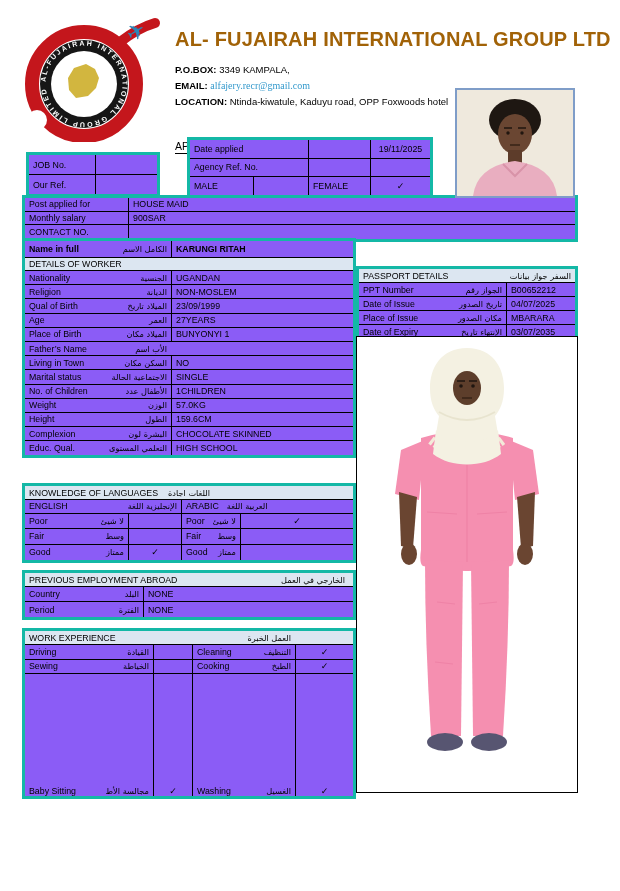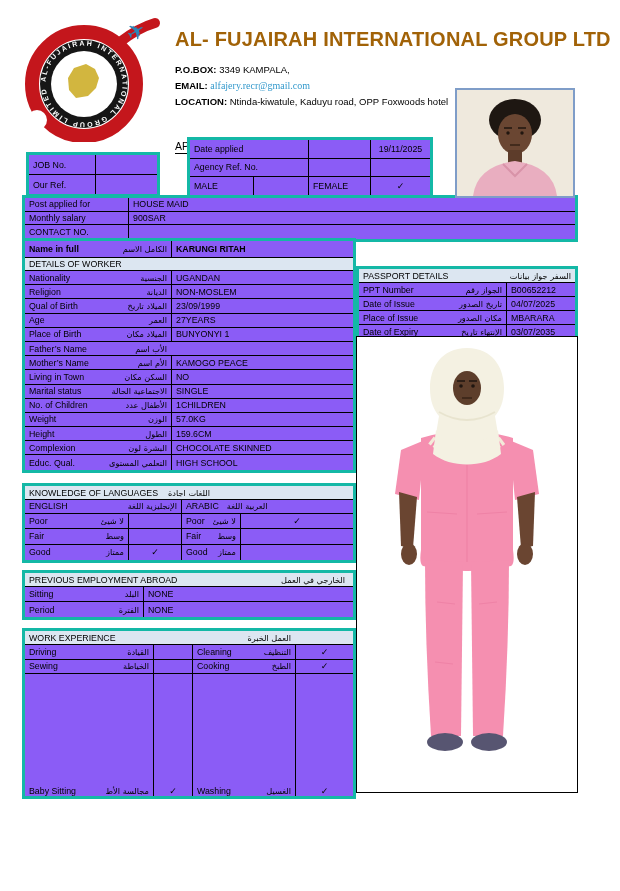--- a/index.html
+++ b/index.html
@@ -169,27 +169,20 @@
       <div class="c" style="flex:1">BUNYONYI 1</div>
     </div>
     <div class="r" style="height:14.2px">
       <div class="c sb" style="width:146px">
           <span>Father’s Name</span>
           <span class="ar">الأب اسم</span>
         </div>
     </div>
     <div class="r" style="height:14.2px">
       <div class="c sb" style="width:146px">
-          <span>Mother’s Name</span>
-          <span class="ar">الأم اسم</span>
-        </div>
-      <div class="c" style="flex:1">KAMOGO PEACE</div>
-    </div>
-    <div class="r" style="height:14.2px">
-      <div class="c sb" style="width:146px">
           <span>Living in Town</span>
           <span class="ar">السكن مكان</span>
         </div>
       <div class="c" style="flex:1">NO</div>
     </div>
     <div class="r" style="height:14.2px">
       <div class="c sb" style="width:146px">
           <span>Marital status</span>
           <span class="ar">الاجتماعية الحالة</span>
         </div>
@@ -357,21 +350,21 @@
     </div>
   </div>
 
   <div class="t" style="left:22px;top:570px;width:334px">
     <div class="hd sb2" style="height:14px">
       <span>PREVIOUS EMPLOYMENT ABROAD</span>
       <span class="ar" style="padding-right:4px">الخارجي في العمل</span>
     </div>
     <div class="r" style="height:15px">
       <div class="c sb" style="width:118px">
-          <span>Sitting</span>
+          <span>Country</span>
           <span class="ar">البلد</span>
         </div>
       <div class="c" style="flex:1">NONE</div>
     </div>
     <div class="r" style="height:15px">
       <div class="c sb" style="width:118px">
           <span>Period</span>
           <span class="ar">الفترة</span>
         </div>
       <div class="c" style="flex:1">NONE</div>

